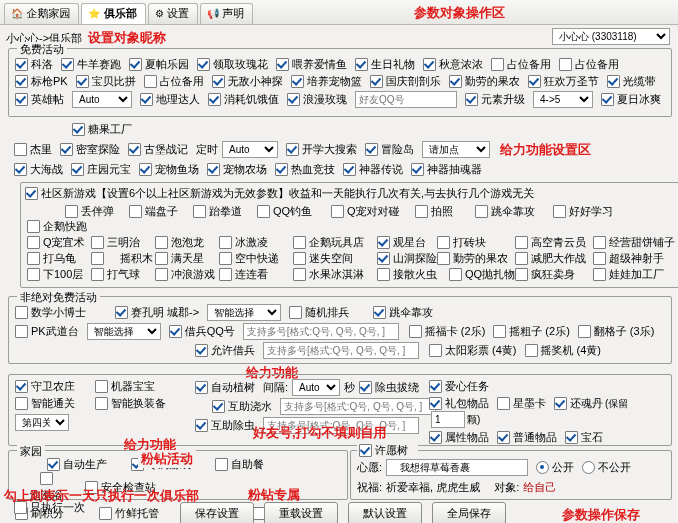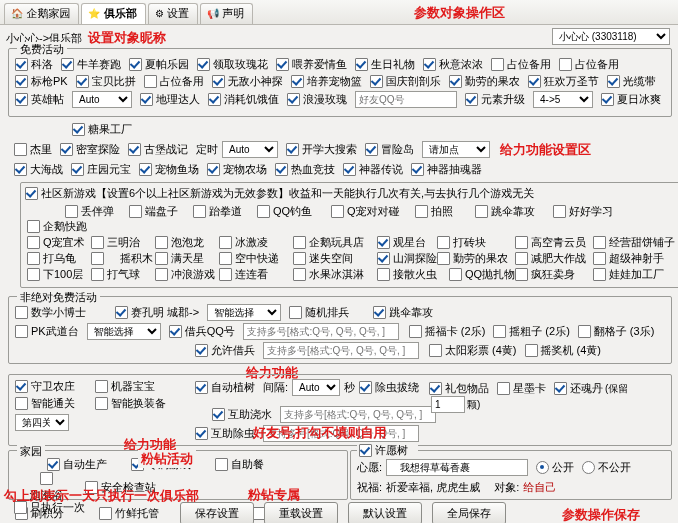--- a/index.html
+++ b/index.html
@@ -542,53 +542,73 @@
           <span>自动植树</span>
         </label>
       <span class="inline-lab">间隔:</span>
       <select class="sel" style="width:48px;margin-right:4px;"><option>Auto</option></select>
       <span class="inline-lab">秒</span>
       <label class="cb">
           <span class="box on"></span>
           <span>除虫拔绕</span>
         </label>
     </div>
-    <div class="row" style="margin-top:10px;padding-left:17px;">
+    <div class="row" style="margin-top:2px;padding-left:17px;">
       <label class="cb">
           <span class="box on"></span>
           <span>互助浇水</span>
         </label>
       <input type="text" style="width: 148px;" placeholder="支持多号[格式:Q号, Q号, Q号, ]">
     </div>
     <div class="row" style="margin-top:2px;">
       <label class="cb">
           <span class="box on"></span>
           <span>互助除虫</span>
         </label>
       <input type="text" style="width: 148px;" placeholder="支持多号[格式:Q号, Q号, Q号, ]">
     </div>
   </div>
 
   <div style="position:absolute;left:420px;top:4px;width:236px;">
+    <div class="row">
+      <label class="cb">
+          <span class="box on"></span>
+          <span>爱心任务</span>
+        </label>
+    </div>
     <div class="row" style="margin-top:2px;">
       <label class="cb">
           <span class="box on"></span>
           <span>礼包物品</span>
         </label>
       <label class="cb">
           <span class="box"></span>
           <span>星墨卡</span>
         </label>
       <label class="cb" style="margin-right:2px;">
           <span class="box on"></span>
           <span>还魂丹</span>
         </label>
       <span class="small">(保留</span>
       <input type="text" style="width: 26px; margin: 0px 2px;" value="1">
       <span class="small">颗)</span>
+    </div>
+    <div class="row" style="margin-top:2px;">
+      <label class="cb">
+          <span class="box on"></span>
+          <span>属性物品</span>
+        </label>
+      <label class="cb">
+          <span class="box on"></span>
+          <span>普通物品</span>
+        </label>
+      <label class="cb">
+          <span class="box on"></span>
+          <span>宝石</span>
+        </label>
     </div>
   </div>
 </div>
 
 <div class="annot" style="left:124px;top:436px;">给力功能</div>
 <div class="annot" style="left:253px;top:424px;">好友号,打勾不填则自用</div>
 
 <div class="grp" style="left:8px;top:450px;width:338px;height:48px;">
   <span class="legend">家园</span>
   <div class="row" style="padding:6px 0 0 6px;">

